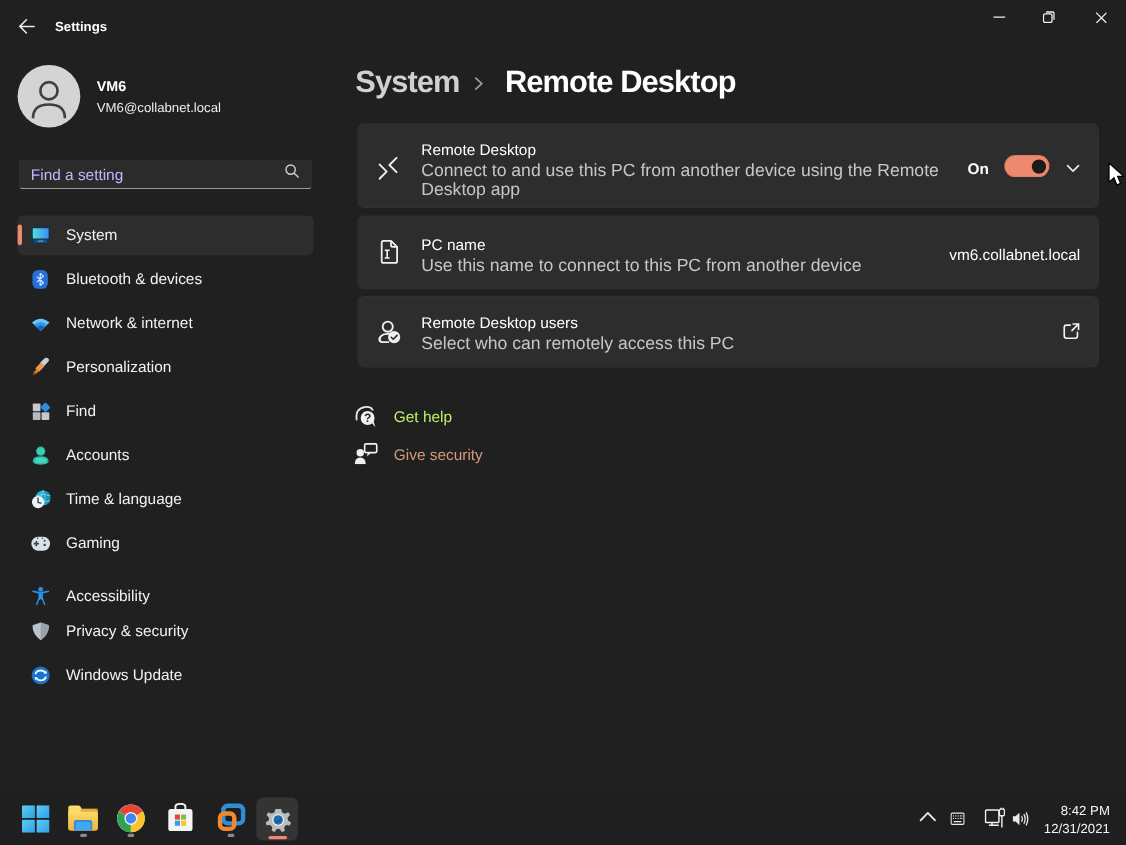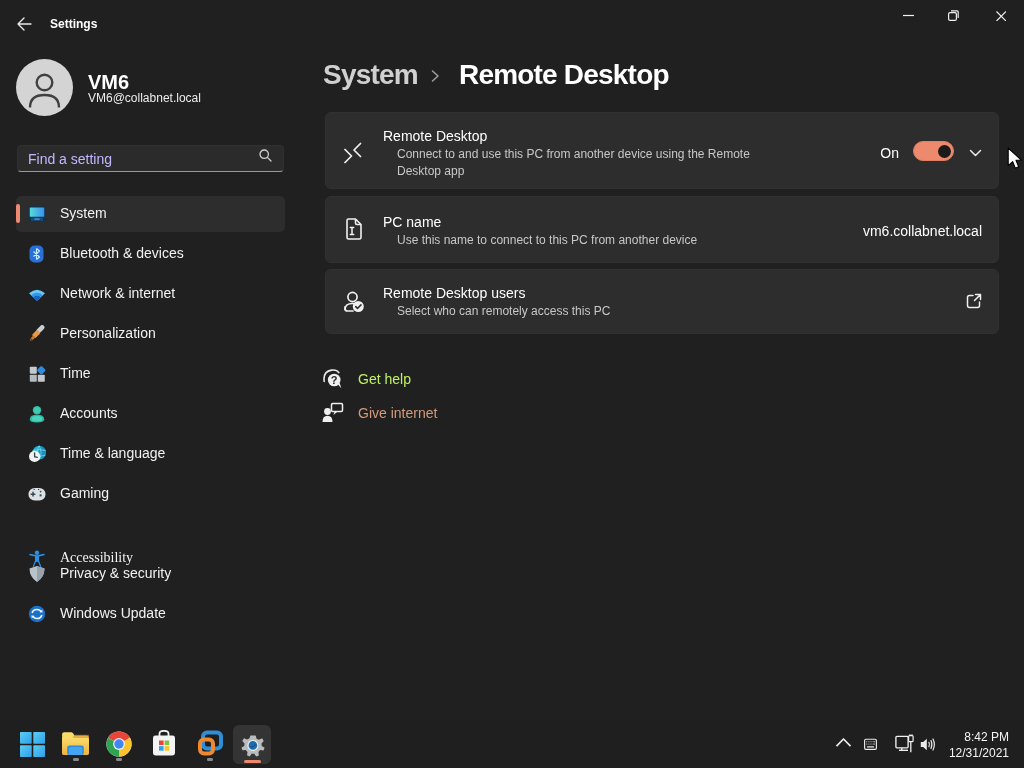--- a/index.html
+++ b/index.html
@@ -3,21 +3,21 @@
 <meta charset="utf-8">
 <style>
   * { margin:0; padding:0; box-sizing:border-box; }
   html,body { width:1024px; height:768px; overflow:hidden; background:#202020;
     font-family:"Liberation Sans", sans-serif; }
   .abs { position:absolute; }
   #stage { position:relative; width:1024px; height:768px; background:#202020; }
   .card { position:absolute; left:325px; width:674px; background:#2d2d2d;
     border:1px solid #313131; border-radius:6px; }
   .ctitle { position:absolute; left:58px; font-size:14px; color:#ffffff; }
-  .cdesc { position:absolute; left:72px; font-size:12px; color:#c7c7c7; }
+  .cdesc { position:absolute; left:58px; font-size:16px; color:#c7c7c7; }
   .navrow { position:absolute; left:16px; width:269px; height:36px; }
   .navrow .lbl { position:absolute; left:44px; top:9px; font-size:14px; color:#f2f2f2; }
   .navrow .ico { position:absolute; left:11.5px; top:9px; width:18px; height:18px; }
 </style>
 </head>
 <body>
 <div id="stage">
 
   <svg class="abs" style="left:16px;top:17px" width="16" height="14" viewBox="0 0 16 14">
     <path d="M8 1 L2 7 L8 13 M2 7 L15 7" stroke="#e8e8e8" stroke-width="1.4" fill="none" stroke-linecap="round" stroke-linejoin="round"></path>
@@ -33,21 +33,21 @@
   </svg>
   <svg class="abs" style="left:995.5px;top:10.5px" width="10.5" height="10.5" viewBox="0 0 11 11">
     <path d="M0.5 0.5 L10.5 10.5 M10.5 0.5 L0.5 10.5" stroke="#f0f0f0" stroke-width="1.2"></path>
   </svg>
 
   <div class="abs" style="left:16px;top:59px;width:57px;height:57px;border-radius:50%;background:#d4d4d4;"></div>
   <svg class="abs" style="left:16px;top:59px" width="57" height="57" viewBox="0 0 57 57">
     <circle cx="28.5" cy="23.5" r="7.8" fill="none" stroke="#404040" stroke-width="2.4"></circle>
     <path d="M14 48.5 Q14 36 28.5 36 Q43 36 43 48.5" fill="none" stroke="#404040" stroke-width="2.4"></path>
   </svg>
-  <div class="abs" style="left:88px;top:71px;font-size:20px;font-weight:700;color:#fff;">VM6</div>
+  <div class="abs" style="left:88px;top:71px;font-size:13px;font-weight:700;color:#fff;">VM6</div>
   <div class="abs" style="left:88px;top:91px;font-size:12px;color:#ededed;">VM6@collabnet.local</div>
 
   <div class="abs" style="left:17px;top:145px;width:267px;height:27px;background:#2b2b2b;border:1px solid #303030;border-bottom:1px solid #9a9a9a;border-radius:4px;"></div>
   <div class="abs" style="left:28px;top:151px;font-size:14px;color:#c4b5fd;">Find a setting</div>
   <svg class="abs" style="left:259px;top:149px" width="13" height="13" viewBox="0 0 13 13">
     <circle cx="5.2" cy="5.2" r="4.2" fill="none" stroke="#cfcfcf" stroke-width="1.3"></circle>
     <path d="M8.4 8.4 L12 12" stroke="#cfcfcf" stroke-width="1.3" stroke-linecap="round"></path>
   </svg>
 
   <div class="navrow" style="top:196px;background:#2d2d2d;border-radius:5px;">
@@ -94,21 +94,21 @@
     <div class="lbl">Personalization</div>
   </div>
 
   <div class="navrow" style="top:356px;">
     <svg class="ico" viewBox="0 0 18 18">
       <rect x="1.8" y="1.8" width="7" height="7" rx="0.8" fill="#c4c9cd"></rect>
       <rect x="1.8" y="9.8" width="7" height="7" rx="0.8" fill="#b3bac0"></rect>
       <rect x="9.8" y="9.8" width="7" height="7" rx="0.8" fill="#c4c9cd"></rect>
       <rect x="10" y="2" width="6.6" height="6.6" rx="1.4" fill="#2c8ce0" transform="rotate(45 13.3 5.3)"></rect>
     </svg>
-    <div class="lbl">Time</div>
+    <div class="lbl">Find</div>
   </div>
 
   <div class="navrow" style="top:396px;">
     <svg class="ico" viewBox="0 0 18 18">
       <circle cx="9" cy="5.2" r="4.2" fill="#2cb9a0"></circle>
       <circle cx="9" cy="5.2" r="3.2" fill="#3fcab2"></circle>
       <path d="M1.8 14.2 Q1.8 9.8 9 9.8 Q16.2 9.8 16.2 14.2 Q16.2 17.4 9 17.4 Q1.8 17.4 1.8 14.2Z" fill="#2cb9a0"></path>
       <path d="M3.6 13.9 Q3.6 11 9 11 Q14.4 11 14.4 13.9 Q14.4 16.2 9 16.2 Q3.6 16.2 3.6 13.9Z" fill="#49d4bd"></path>
     </svg>
     <div class="lbl">Accounts</div>
@@ -130,21 +130,21 @@
       <rect x="0.5" y="3" width="17" height="12.6" rx="6.2" fill="#dbe1e5"></rect>
       <path d="M5 6.8 L5 11.6 M2.6 9.2 L7.4 9.2" stroke="#37474f" stroke-width="1.5"></path>
       <circle cx="12.6" cy="6.6" r="0.9" fill="#37474f"></circle>
       <rect x="11.6" y="9.4" width="2" height="2" fill="#37474f"></rect>
       <circle cx="6.2" cy="4.4" r="0.7" fill="#37474f"></circle>
       <circle cx="10.6" cy="4.4" r="0.7" fill="#37474f"></circle>
     </svg>
     <div class="lbl">Gaming</div>
   </div>
 
-  <div class="navrow" style="top:541px;font-family:Liberation Serif, serif;">
+  <div class="navrow" style="top:524px;">
     <svg class="ico" viewBox="0 0 18 18">
       <circle cx="9" cy="2.8" r="2.2" fill="#2c90e8"></circle>
       <path d="M1.5 5.2 L7 6.5 L7 10.5 L4.8 16.2 Q4.5 17.3 5.8 17.3 L7.4 12.8 L9 11.5 L10.6 12.8 L12.2 17.3 Q13.5 17.3 13.2 16.2 L11 10.5 L11 6.5 L16.5 5.2 Q17.2 4.2 16 3.8 L9 5.2 L2 3.8 Q0.8 4.2 1.5 5.2Z" fill="#2c90e8"></path>
     </svg>
     <div class="lbl">Accessibility</div>
   </div>
 
   <div class="navrow" style="top:556px;">
     <svg class="ico" viewBox="0 0 18 18">
       <path d="M9 1 L16.5 3.5 Q16.5 12 9 17 Q1.5 12 1.5 3.5 Z" fill="#b9c3c9"></path>
@@ -171,21 +171,21 @@
 
   <div class="card" style="top:112px;height:77px;"></div>
   <div class="abs" style="left:325px;top:112px;width:674px;height:77px;">
     <svg class="abs" style="left:19px;top:30px" width="18" height="22" viewBox="0 0 18 22">
       <path d="M1 7.5 L7.5 14 L1 20.5" stroke="#f0f0f0" stroke-width="1.7" fill="none" stroke-linecap="round" stroke-linejoin="round"></path>
       <path d="M16.5 1.5 L10 8 L16.5 14.5" stroke="#f0f0f0" stroke-width="1.7" fill="none" stroke-linecap="round" stroke-linejoin="round"></path>
     </svg>
     <div class="ctitle" style="top:16px;">Remote Desktop</div>
     <div class="cdesc" style="top:35px;">Connect to and use this PC from another device using the Remote</div>
     <div class="cdesc" style="top:52px;">Desktop app</div>
-    <div class="abs" style="right:100px;top:33px;font-size:14px;color:#fff;">On</div>
+    <div class="abs" style="right:100px;top:33px;font-size:14px;color:#fff;font-weight:bold;">On</div>
     <div class="abs" style="right:45px;top:29px;width:41px;height:20px;border-radius:10px;background:#ed8a6e;border:1px solid #e07f63;">
       <div class="abs" style="right:2.5px;top:2.5px;width:13px;height:13px;border-radius:50%;background:#1b1b1b;"></div>
     </div>
     <svg class="abs" style="right:17px;top:37px" width="13" height="9" viewBox="0 0 13 9">
       <path d="M1.5 1.5 L6.5 6.5 L11.5 1.5" stroke="#e8e8e8" stroke-width="1.5" fill="none" stroke-linecap="round" stroke-linejoin="round"></path>
     </svg>
   </div>
 
   <div class="card" style="top:196px;height:67px;"></div>
   <div class="abs" style="left:325px;top:196px;width:674px;height:67px;">
@@ -223,21 +223,21 @@
     <text x="12.2" y="18" font-size="11" font-weight="bold" fill="#252525" text-anchor="middle" font-family="Liberation Sans">?</text>
   </svg>
   <div class="abs" style="left:358px;top:371px;font-size:14px;color:#bef264;">Get help</div>
 
   <svg class="abs" style="left:322px;top:402px" width="22" height="20" viewBox="0 0 22 20">
     <circle cx="5.5" cy="9.5" r="3.4" fill="#f0f0f0"></circle>
     <path d="M0.5 20 Q0.5 13.8 5.5 13.8 Q10.5 13.8 10.5 20 Z" fill="#f0f0f0"></path>
     <rect x="9.5" y="1.5" width="11" height="8" rx="1.2" stroke="#f0f0f0" stroke-width="1.5" fill="none"></rect>
     <path d="M12.5 9.5 L11.5 13 L15.5 9.5" fill="#f0f0f0"></path>
   </svg>
-  <div class="abs" style="left:358px;top:405px;font-size:14px;color:#d49a7c;">Give internet</div>
+  <div class="abs" style="left:358px;top:405px;font-size:14px;color:#d49a7c;">Give security</div>
 
   <svg class="abs" style="left:1007px;top:147px" width="16" height="23" viewBox="0 0 16 23">
     <path d="M1.2 1.2 L1.2 18.6 L5.7 14.6 L8.3 21.2 L11.7 19.7 L9 13.3 L14.6 13.3 Z" fill="#fff" stroke="#000" stroke-width="1.1" stroke-linejoin="round"></path>
   </svg>
 
   <div class="abs" style="left:0;top:720px;width:1024px;height:48px;background:#1f1f1f;"></div>
 
   <svg class="abs" style="left:20px;top:732px" width="25" height="25" viewBox="0 0 25 25">
     <defs>
         <linearGradient id="wg" x1="0" y1="0" x2="1" y2="1">

